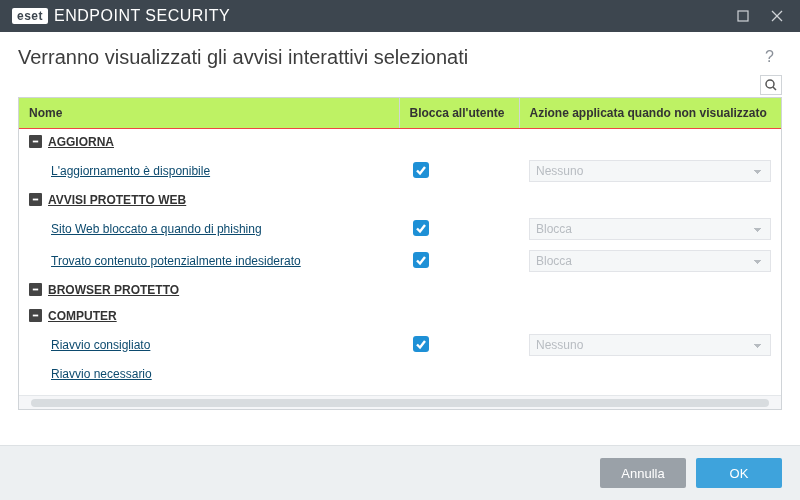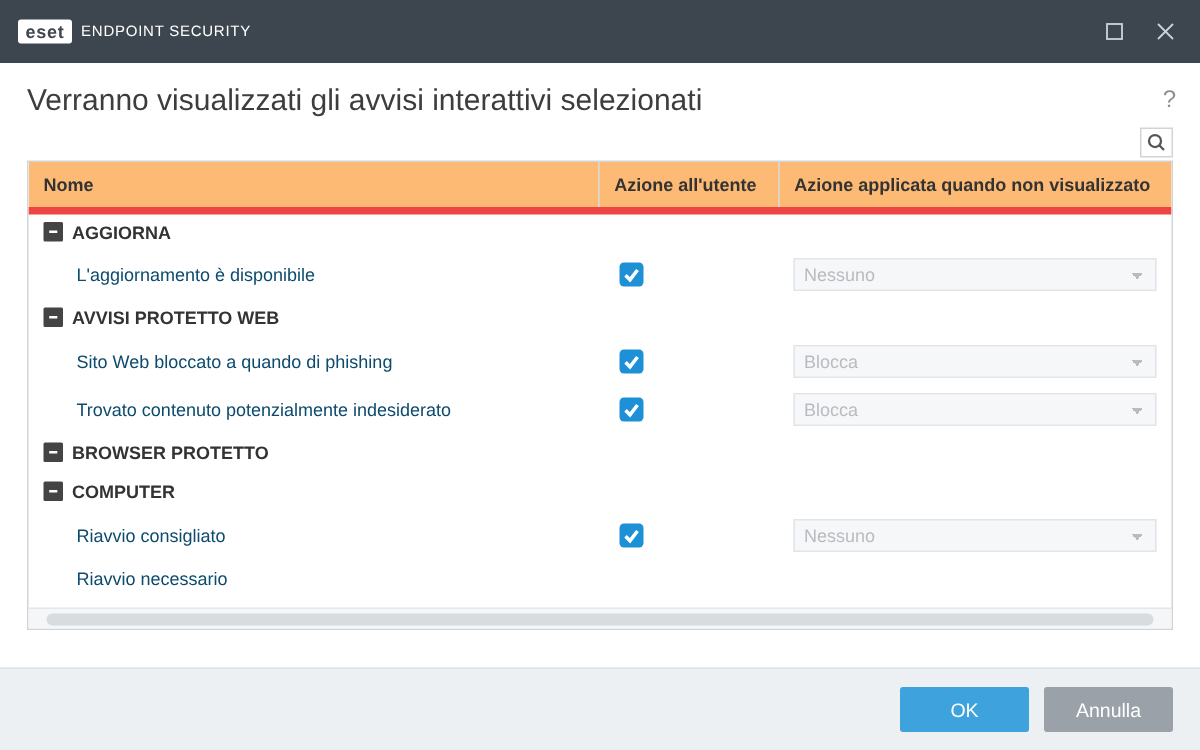--- a/index.html
+++ b/index.html
@@ -1,37 +1,37 @@
 <!DOCTYPE html>
 <html><head>
 <meta charset="utf-8">
 <style>
   * { box-sizing: border-box; margin: 0; padding: 0; }
   body { font-family: "Segoe UI", Arial, sans-serif; font-size: 12px; color: #444; background: #fff; width: 800px; height: 500px; overflow: hidden; display: flex; flex-direction: column; }
-  .titlebar { background: #3d464f; color: #fff; height: 42px; display: flex; align-items: center; padding: 0 6px 0 12px; }
+  .titlebar { background: #3d464f; color: #fff; height: 32px; display: flex; align-items: center; padding: 0 6px 0 12px; }
   .brand-eset { font-weight: 700; letter-spacing: 0.5px; font-size: 12px; background: #fff; color: #3d464f; padding: 1px 5px; border-radius: 2px; margin-right: 6px; }
-  .brand-product { font-size: 10px; letter-spacing: 0.5px; font-weight: 400; }
+  .brand-product { font-size: 16px; letter-spacing: 0.5px; font-weight: 400; }
   .titlebar-spacer { flex: 1; }
   .win-btn { width: 34px; height: 30px; display: flex; align-items: center; justify-content: center; cursor: pointer; color: #cfd3d7; }
   .win-btn svg { width: 12px; height: 12px; stroke: currentColor; fill: none; stroke-width: 1.2; }
-  .header-row { display: flex; align-items: flex-start; padding: 14px 12px 6px 18px; }
+  .header-row { display: flex; align-items: flex-start; padding: 14px 22px 6px 18px; }
   .page-title { font-size: 20px; font-weight: 400; color: #3d3d3d; }
   .help-icon { margin-left: auto; color: #8a9099; font-size: 16px; cursor: pointer; padding: 2px 4px; }
   .content-wrap { flex: 0 0 auto; padding: 0 18px; }
   .search-row { display: flex; justify-content: flex-end; margin-bottom: 2px; }
   .search-btn { width: 22px; height: 20px; border: 1px solid #d0d4d8; display: flex; align-items: center; justify-content: center; cursor: pointer; background: #fff; }
   .search-btn svg { width: 12px; height: 12px; stroke: #555; fill: none; stroke-width: 1.5; }
   .table-outer { border: 1px solid #d0d4d8; }
   .table-scroll { height: 297px; overflow-y: scroll; overflow-x: hidden; }
   table { width: 100%; border-collapse: collapse; table-layout: fixed; }
-  th { text-align: left; font-weight: 600; font-size: 12px; color: #333; padding: 8px 10px; border-bottom: 5px solid #ef4444; border-right: 1px solid #d0d4d8; background: #fdba74; position: sticky; top: 0; z-index: 2; }
+  th { text-align: left; font-weight: 600; font-size: 12px; color: #333; padding: 8px 10px; border-bottom: 1px solid #ef4444; border-right: 1px solid #d0d4d8; background: #bef264; position: sticky; top: 0; z-index: 2; }
   th:last-child { border-right: none; }
   .col-name { width: 380px; }
   .col-ask { width: 120px; }
-  td { padding: 5px 10px; font-size: 12px; color: #444; vertical-align: middle; height: 26px; }
+  td { padding: 5px 10px; font-size: 12px; color: #444; vertical-align: middle; height: 26px; text-decoration: underline; }
   tr.group-row td { font-weight: 700; color: #333; }
   .collapse-icon { display: inline-flex; width: 13px; height: 13px; background: #444; color: #fff; align-items: center; justify-content: center; margin-right: 6px; border-radius: 1px; }
   .collapse-icon svg { width: 9px; height: 9px; stroke: #fff; stroke-width: 2; fill: none; }
   tr.item-row td.name-cell { padding-left: 32px; color: #0c4a6e; }
   .chk { display: inline-flex; width: 16px; height: 16px; border-radius: 3px; background: #1e90d6; align-items: center; justify-content: center; cursor: pointer; margin-left: 4px;}
   .chk svg { width: 12px; height: 12px; stroke: #fff; stroke-width: 2.4; fill: none; }
   .action-select { width: 100%; height: 22px; border: 1px solid #d6dadf; background: #f2f4f6; color: #9aa1a8; font-size: 12px; padding: 0 6px; cursor: default; appearance: none; -webkit-appearance: none; background-image: linear-gradient(45deg, transparent 50%, #9aa1a8 50%), linear-gradient(135deg, #9aa1a8 50%, transparent 50%); background-position: calc(100% - 12px) 9px, calc(100% - 8px) 9px; background-size: 4px 4px, 4px 4px; background-repeat: no-repeat; }
   .h-scroll-track { height: 14px; background: #f5f6f8; border-top: 1px solid #e4e7ea; position: relative; }
   .h-scroll-thumb { position: absolute; left: 12px; right: 12px; top: 3px; height: 8px; background: #d8dcdf; border-radius: 4px; }
   .footer { margin-top: auto; background: #edf0f2; border-top: 1px solid #dde1e4; padding: 12px 18px; display: flex; justify-content: flex-end; gap: 10px; }
@@ -77,21 +77,21 @@
     <div class="table-scroll">
       <table>
         <colgroup>
             <col class="col-name">
             <col class="col-ask">
             <col>
           </colgroup>
         <thead>
           <tr>
             <th>Nome</th>
-            <th>Azione all'utente</th>
+            <th>Blocca all'utente</th>
             <th>Azione applicata quando non visualizzato</th>
           </tr>
         </thead>
         <tbody id="tbody">
             <tr class="group-row">
               <td colspan="3"><span class="collapse-icon">
                   <svg viewBox="0 0 10 10">
                     <line x1="2" y1="5" x2="8" y2="5"></line>
                   </svg>
                 </span><span>AGGIORNA</span></td>
@@ -161,15 +161,15 @@
           </tbody>
       </table>
     </div>
     <div class="h-scroll-track">
       <div class="h-scroll-thumb"></div>
     </div>
   </div>
 </div>
 
 <div class="footer">
+  <button class="btn btn-secondary">Annulla</button>
   <button class="btn btn-primary">OK</button>
-  <button class="btn btn-secondary">Annulla</button>
 </div>
 
 </body></html>

